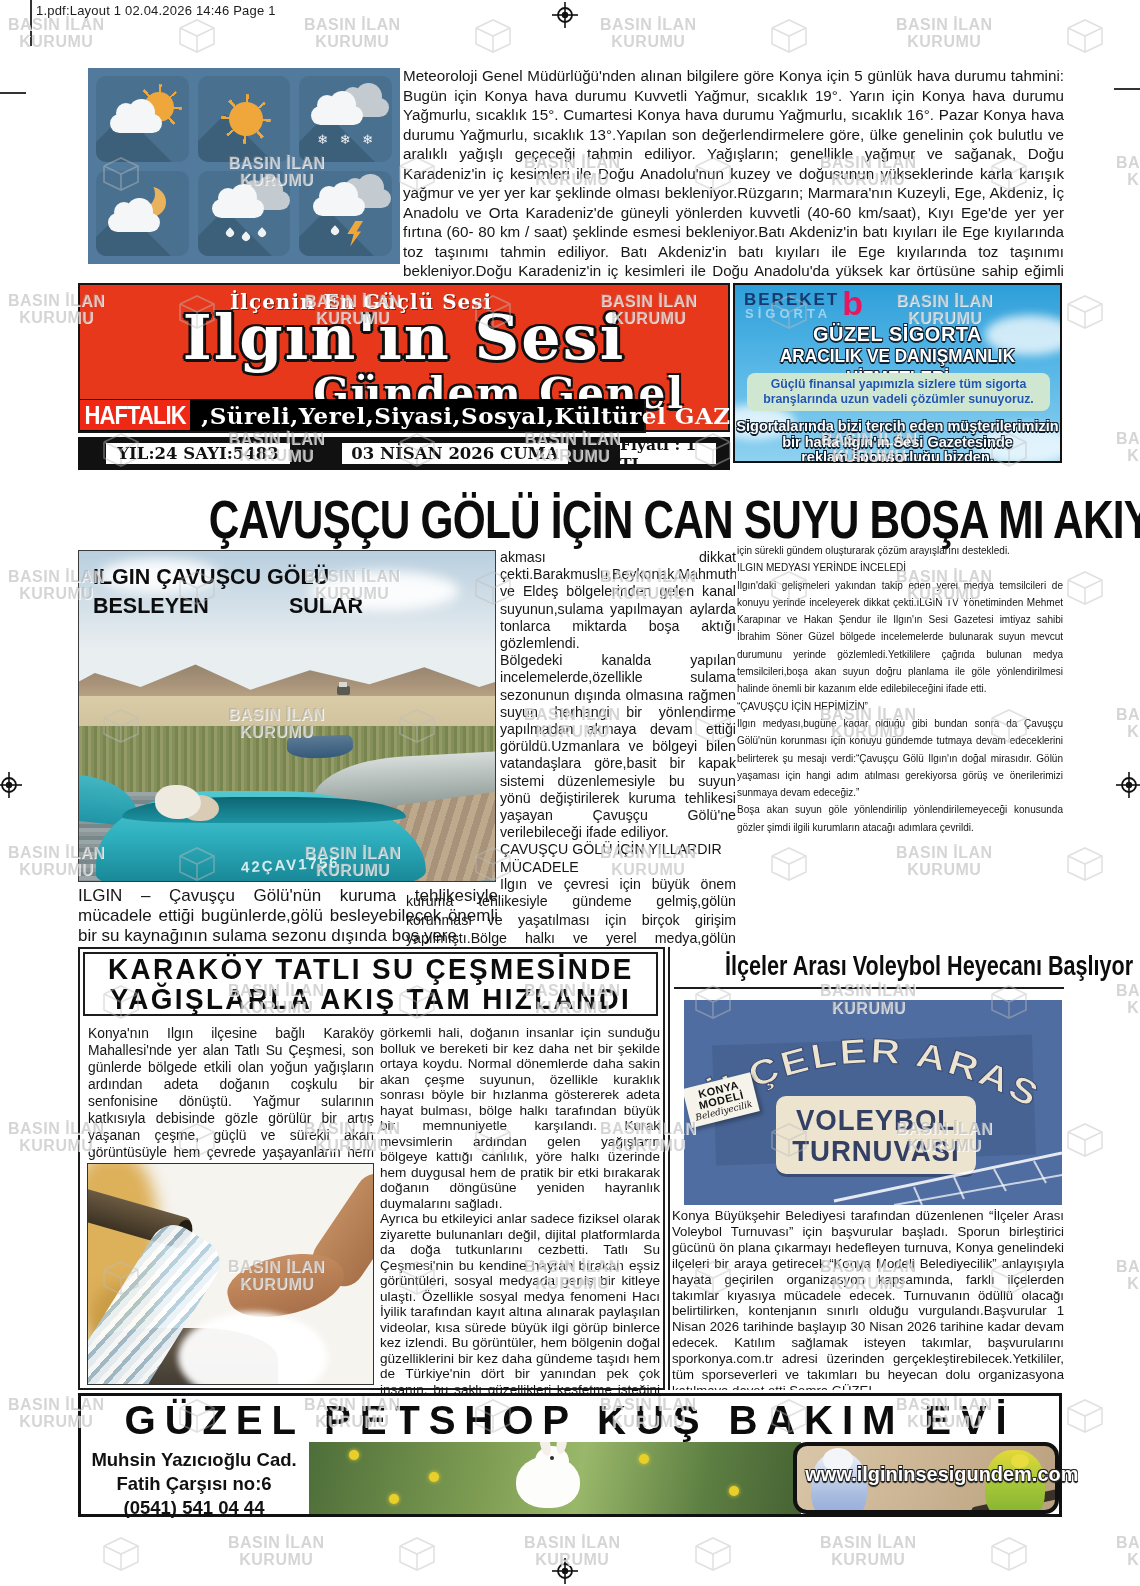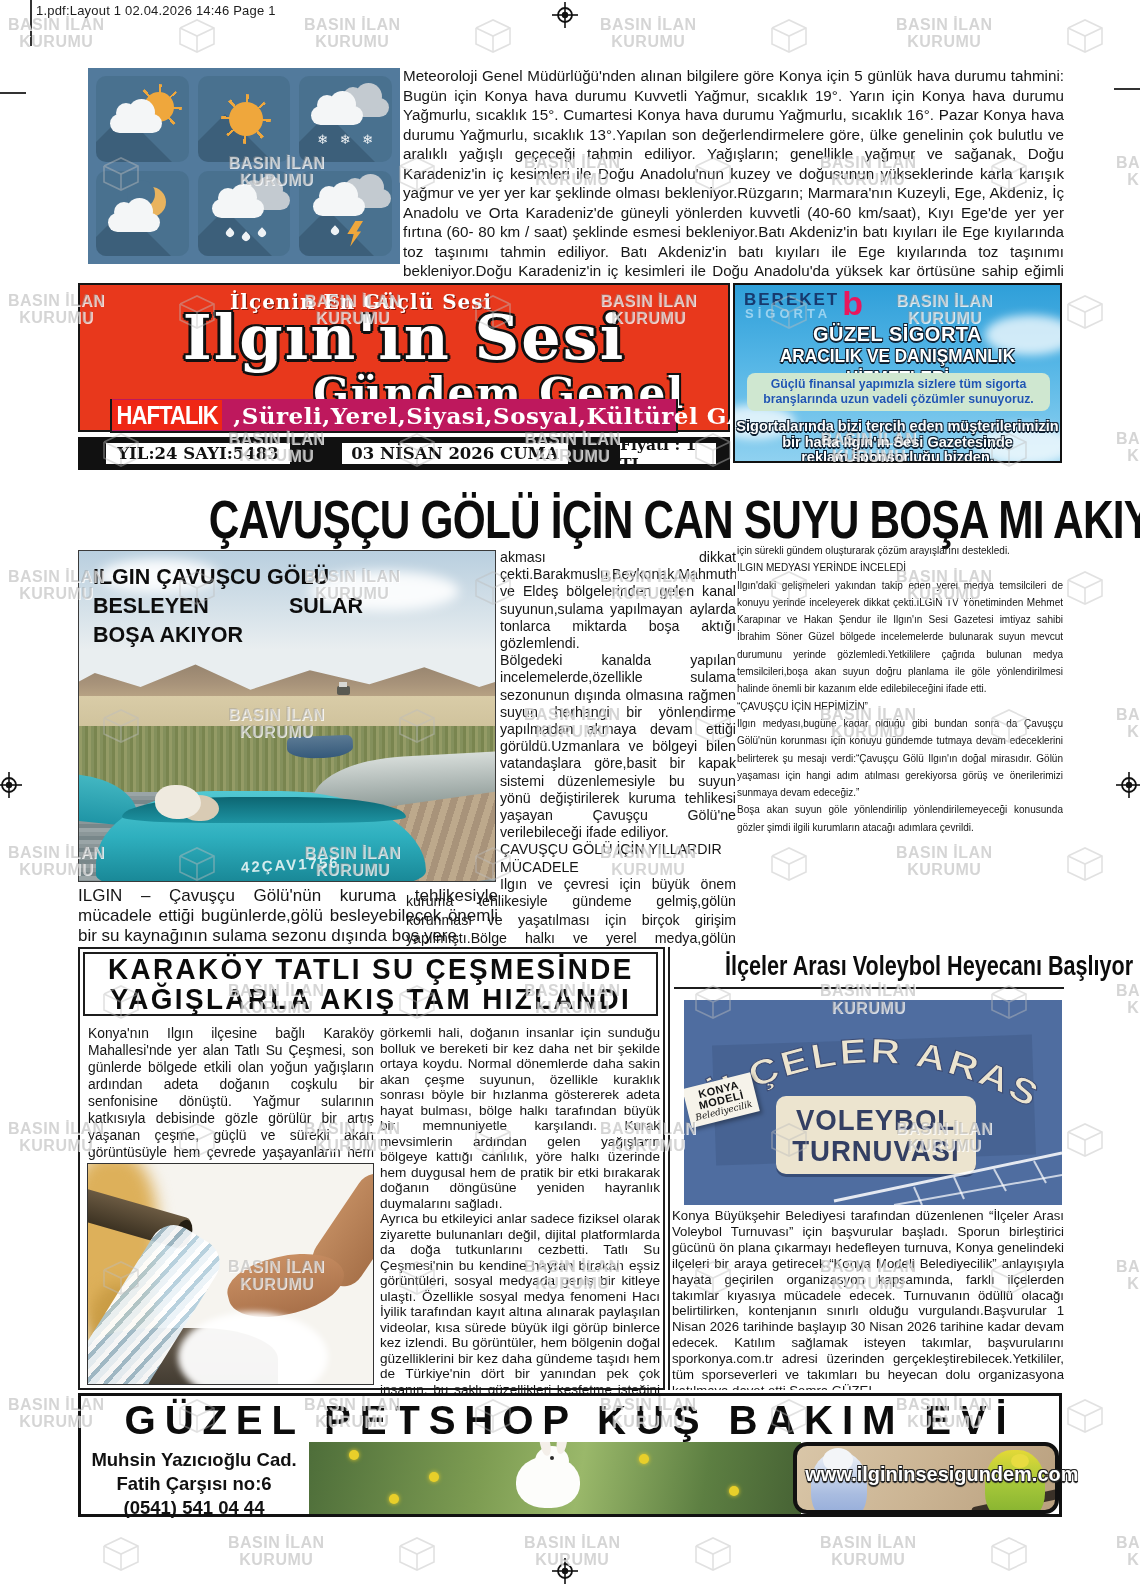--- a/index.html
+++ b/index.html
@@ -51,22 +51,22 @@
   
   .masthead { left:78px; top:283px; width:652px; height:149px; background:#e8381c; border:2px solid #161616; }
   .mh-tagline { position:absolute; left:150px; top:5px; color:#fff; font-family:"DejaVu Serif",serif;
                 font-weight:bold; font-size:20px; letter-spacing:1px; text-shadow:1px 1px 0 #7a1205; }
   .mh-title { position:absolute; left:0; top:16px; width:100%; text-align:center; color:#fff;
               font-family:"DejaVu Serif",serif; font-weight:bold; font-size:62px; letter-spacing:2px; white-space:nowrap;
               text-shadow:-2px -2px 0 #111,2px -2px 0 #111,-2px 2px 0 #111,2px 2px 0 #111,0 3px 0 #111,3px 0 0 #111,-3px 0 0 #111; }
   .mh-sub { position:absolute; left:36%; top:84px; color:#fff; font-family:"DejaVu Serif",serif; font-weight:bold;
             font-size:42px; letter-spacing:2px; white-space:nowrap;
             text-shadow:-2px -2px 0 #111,2px -2px 0 #111,-2px 2px 0 #111,2px 2px 0 #111,0 3px 0 #111; }
-  .mh-strip { left:78px; top:399px; width:568px; height:34px; background:#be185d; border:2px solid #161616; border-top:none;
-              display:flex; align-items:center;margin-left:32px; }
+  .mh-strip { left:78px; top:399px; width:568px; height:34px; background:#000000; border:2px solid #161616; border-top:none;
+              display:flex; align-items:center; }
   .mh-haftalik { background:#ef2715; color:#fff; font-weight:bold; font-size:25px; padding:0 5px; height:30px;
                  display:flex; align-items:center; transform:scaleX(.88); transform-origin:left; letter-spacing:-1px; }
   .mh-striptext { color:#fff; font-family:"DejaVu Serif",serif; font-weight:bold; font-size:23px; white-space:nowrap; letter-spacing:.5px; margin-left:-4px; }
 
   .info-bar { left:78px; top:437px; width:652px; height:33px; background:#111;text-decoration:underline; }
   .info-box { position:absolute; top:4px; height:25px; background:#fff; border:2px solid #111; display:flex;
               align-items:center; justify-content:center; font-family:"DejaVu Serif",serif; font-weight:bold; font-size:16.5px; color:#111; }
   .ib1 { left:26px; width:188px; }
   .ib2 { left:262px; width:230px; }
   .ib3 { left:540px; width:100px; font-size:15.5px; }
@@ -320,21 +320,20 @@
     <div class="boat-turq">
       <div class="boat-sack"></div>
       <div class="boat-num">42ÇAV1756</div>
     </div>
     <div class="lk-caption">
       <div>ILGIN ÇAVUŞCU GÖLÜ</div>
       <div class="lk-cap2">
         <span>BESLEYEN</span>
           <span>SULAR</span>
       </div>
-      <div>BOŞA AKIYOR</div>
     </div>
   </div>
 
   <div class="abs body-text lead-col1">ILGIN – Çavuşçu Gölü'nün kuruma tehlikesiyle mücadele ettiği bugünlerde,gölü besleyebilecek önemli bir su kaynağının sulama sezonu dışında boş yere</div>
   <div class="abs body-text lead-col2">
     <div style="text-align:justify">akması dikkat çekti.Barakmuslu,Beykonak,Mahmuthisar ve Eldeş bölgelerinden gelen kanal suyunun,sulama yapılmayan aylarda tonlarca miktarda boşa aktığı gözlemlendi.</div>
     <div style="text-align:justify">Bölgedeki kanalda yapılan incelemelerde,özellikle sulama sezonunun dışında olmasına rağmen suyun herhangi bir yönlendirme yapılmadan akmaya devam ettiği görüldü.Uzmanlara ve bölgeyi bilen vatandaşlara göre,basit bir kapak sistemi düzenlemesiyle bu suyun yönü değiştirilerek kuruma tehlikesi yaşayan Çavuşçu Gölü'ne verilebileceği ifade ediliyor.</div>
     <div class="subhead">ÇAVUŞÇU GÖLÜ İÇİN YILLARDIR MÜCADELE</div>
     <div style="text-align:justify">Ilgın ve çevresi için büyük önem taşıyan Çavuşçu Gölü,son yıllarda</div>
   </div>

